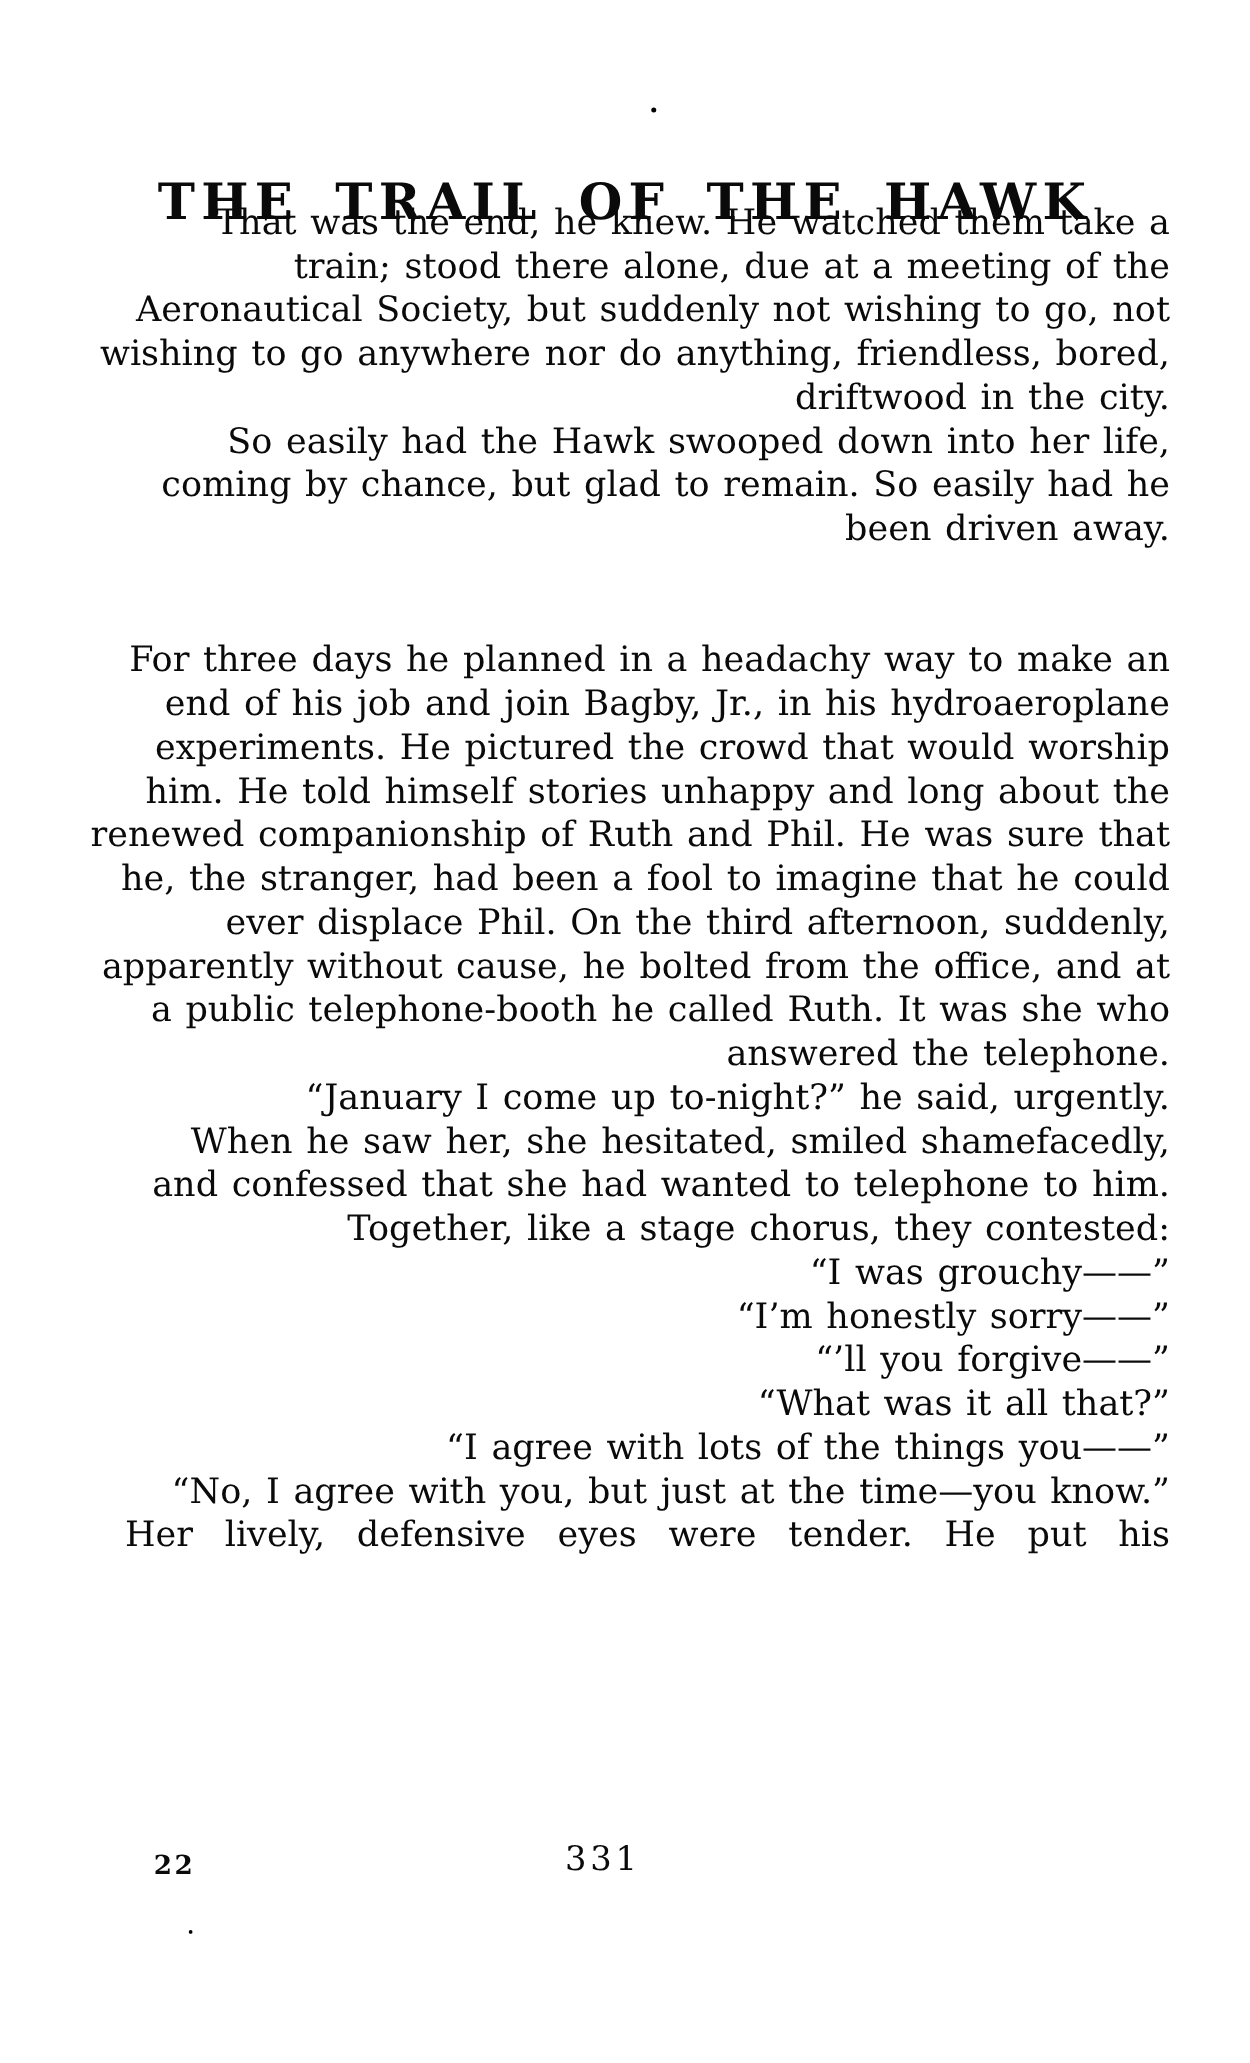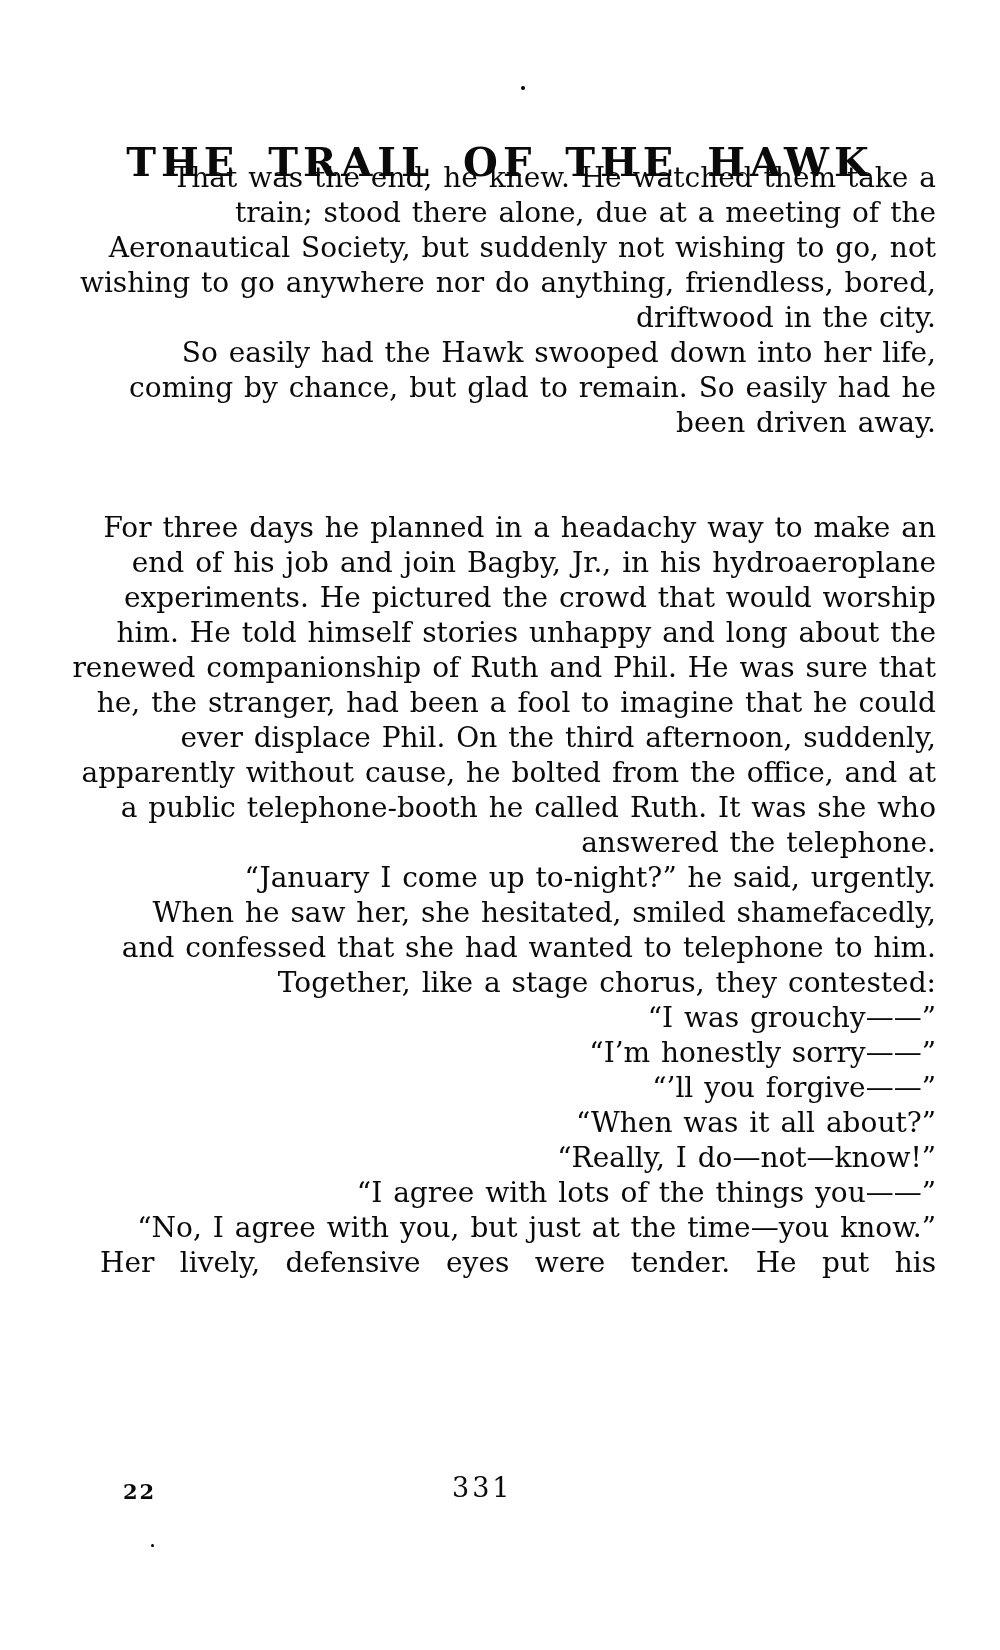--- a/index.html
+++ b/index.html
@@ -73,22 +73,21 @@
 <div class="body-block">
   <p class="para">That was the end, he knew.  He watched them take a train; stood there alone, due at a meeting of the Aeronautical Society, but suddenly not wishing to go, not wishing to go anywhere nor do anything, friendless, bored, driftwood in the city.</p>
   <p class="para">So easily had the Hawk swooped down into her life, coming by chance, but glad to remain.  So easily had he been driven away.</p>
   <p class="para section-start">For three days he planned in a headachy way to make an end of his job and join Bagby, Jr., in his hydroaeroplane experiments.  He pictured the crowd that would worship him.  He told himself stories unhappy and long about the renewed companionship of Ruth and Phil.  He was sure that he, the stranger, had been a fool to imagine that he could ever displace Phil.  On the third afternoon, suddenly, apparently without cause, he bolted from the office, and at a public telephone-booth he called Ruth.  It was she who answered the telephone.</p>
   <p class="para">“January I come up to-night?” he said, urgently.</p>
   <p class="para">When he saw her, she hesitated, smiled shamefacedly, and confessed that she had wanted to telephone to him.</p>
   <p class="para">Together, like a stage chorus, they contested:</p>
   <p class="para">“I was grouchy——”</p>
   <p class="para">“I’m honestly sorry——”</p>
   <p class="para">“’ll you forgive——”</p>
-  <p class="para">“When was it all about?”</p>
-  <p class="para">“Really, I do—not—know!”</p>
+  <p class="para">“What was it all that?”</p>
   <p class="para">“I agree with lots of the things you——”</p>
   <p class="para">“No, I agree with you, but just at the time—you know.”</p>
   <p class="para force-justify">Her lively, defensive eyes were tender.  He put his</p>
 </div>
 
 <span class="footer-sig">22</span>
 <span class="footer-page">331</span>
 
 <div class="speck speck-bottom"></div>
 

